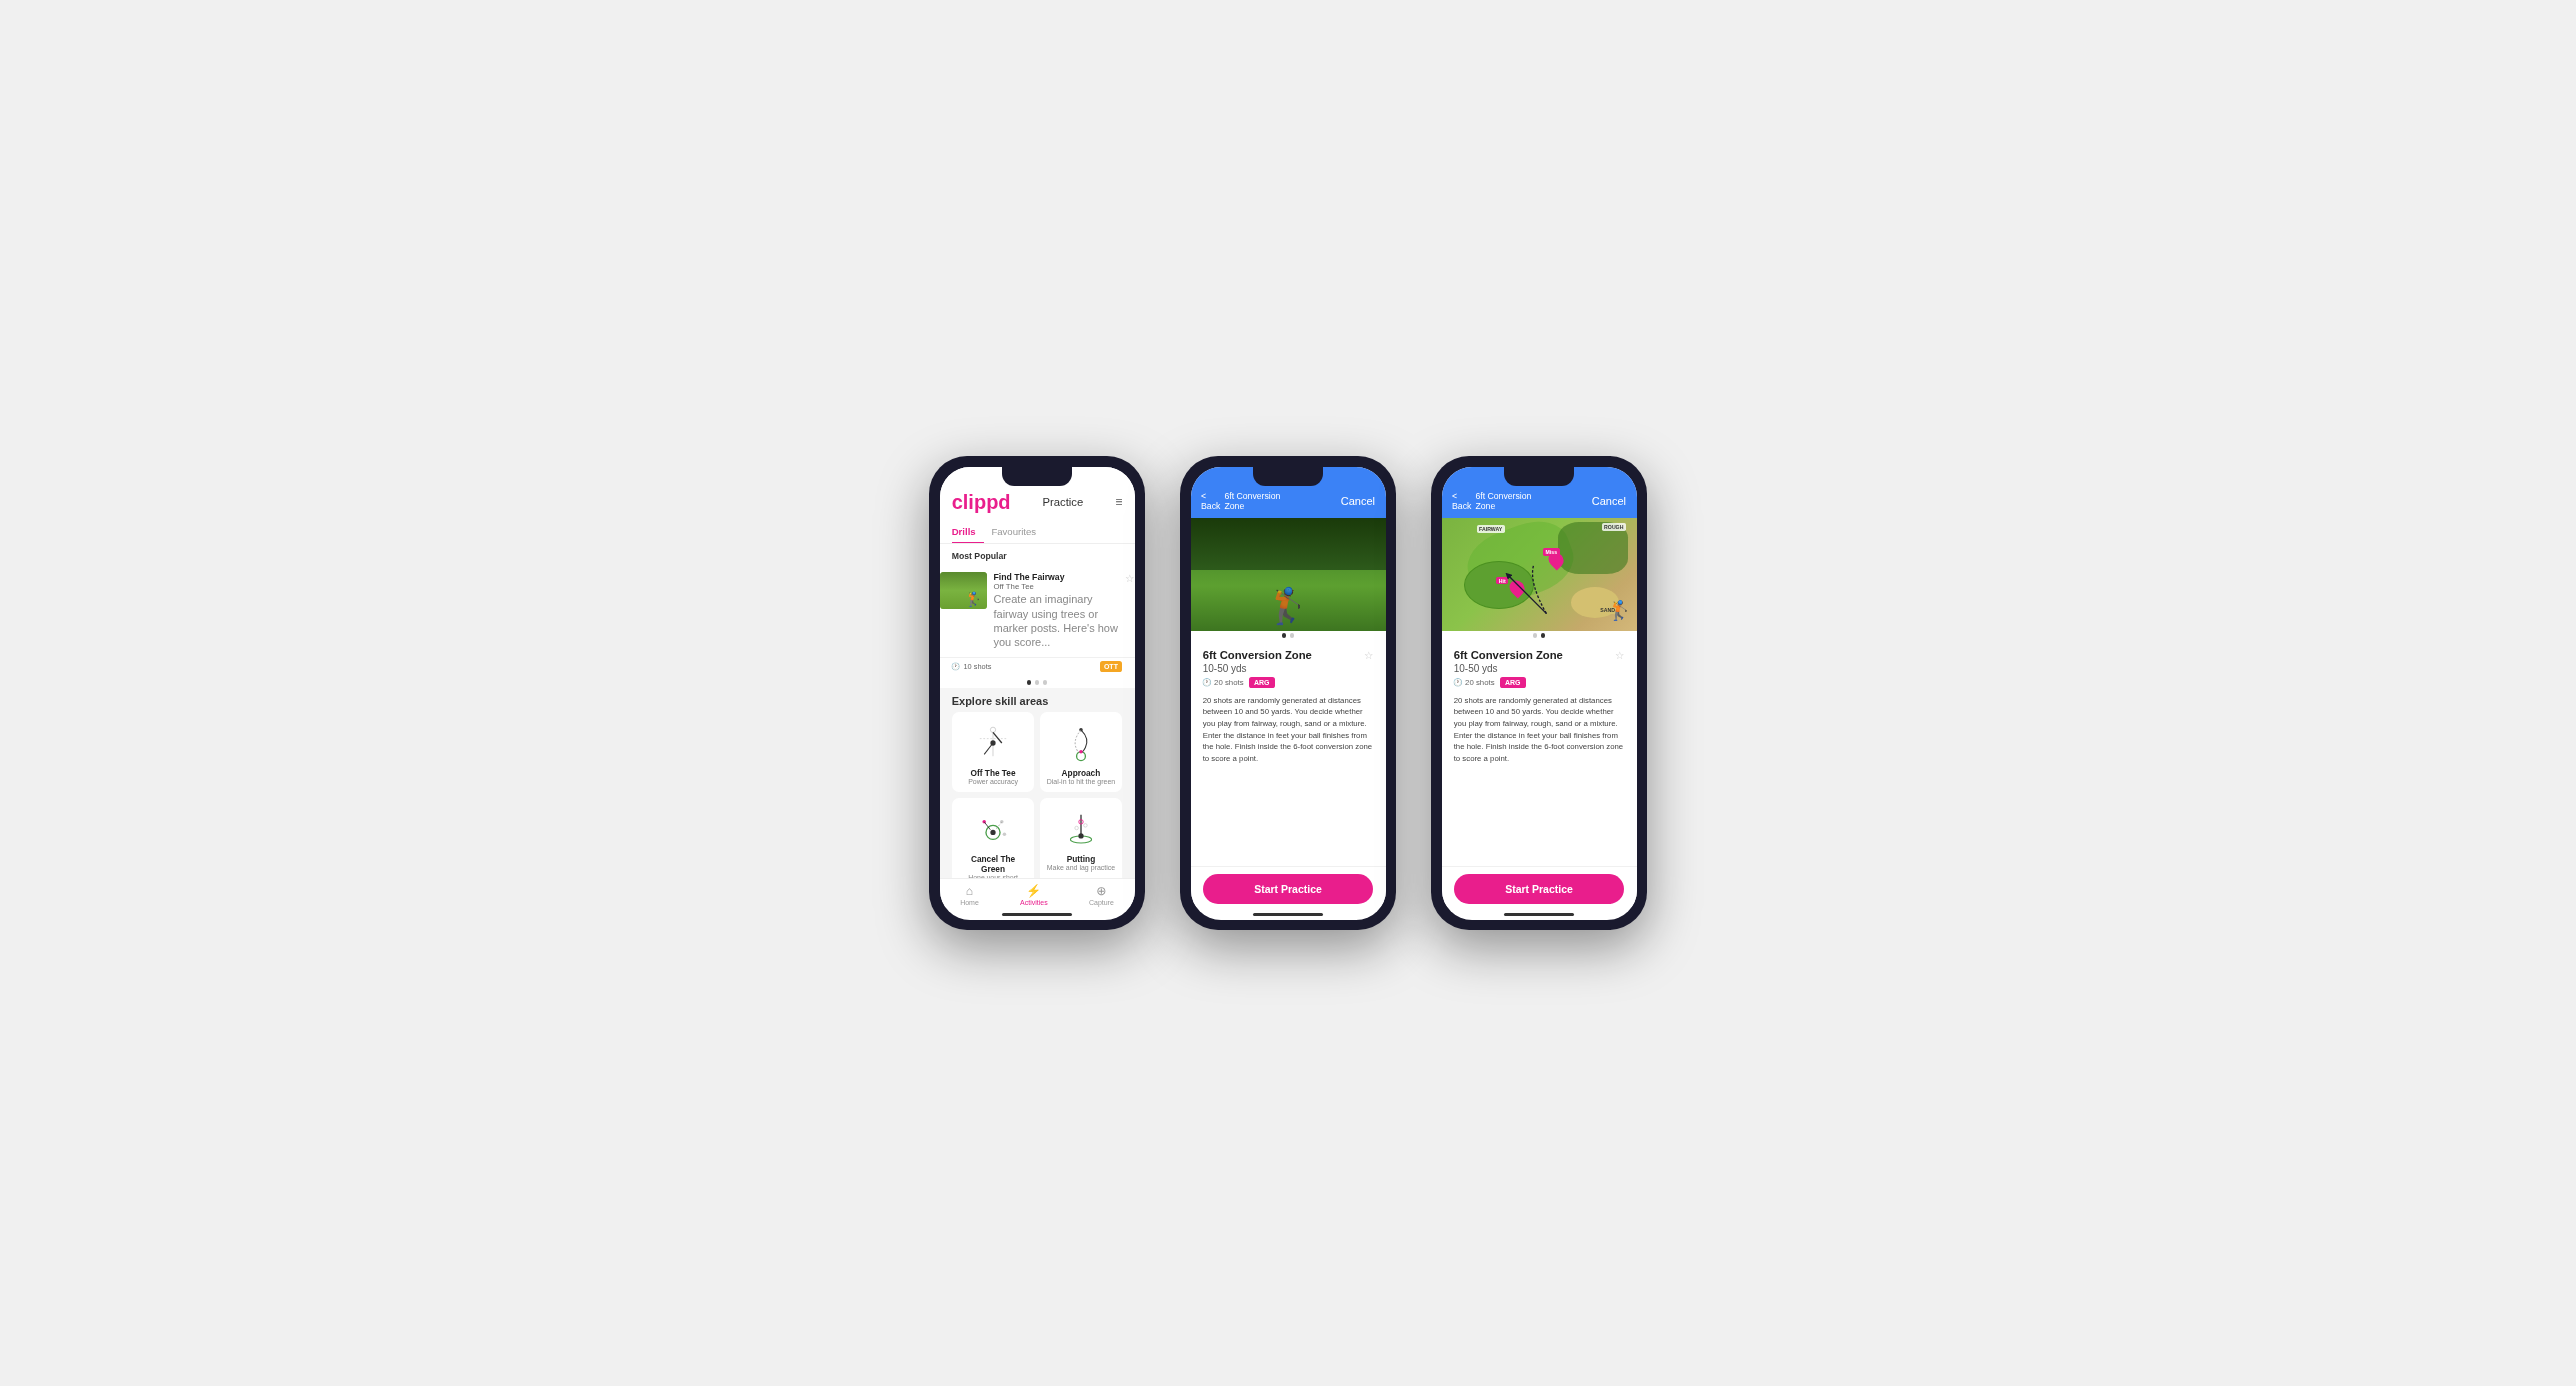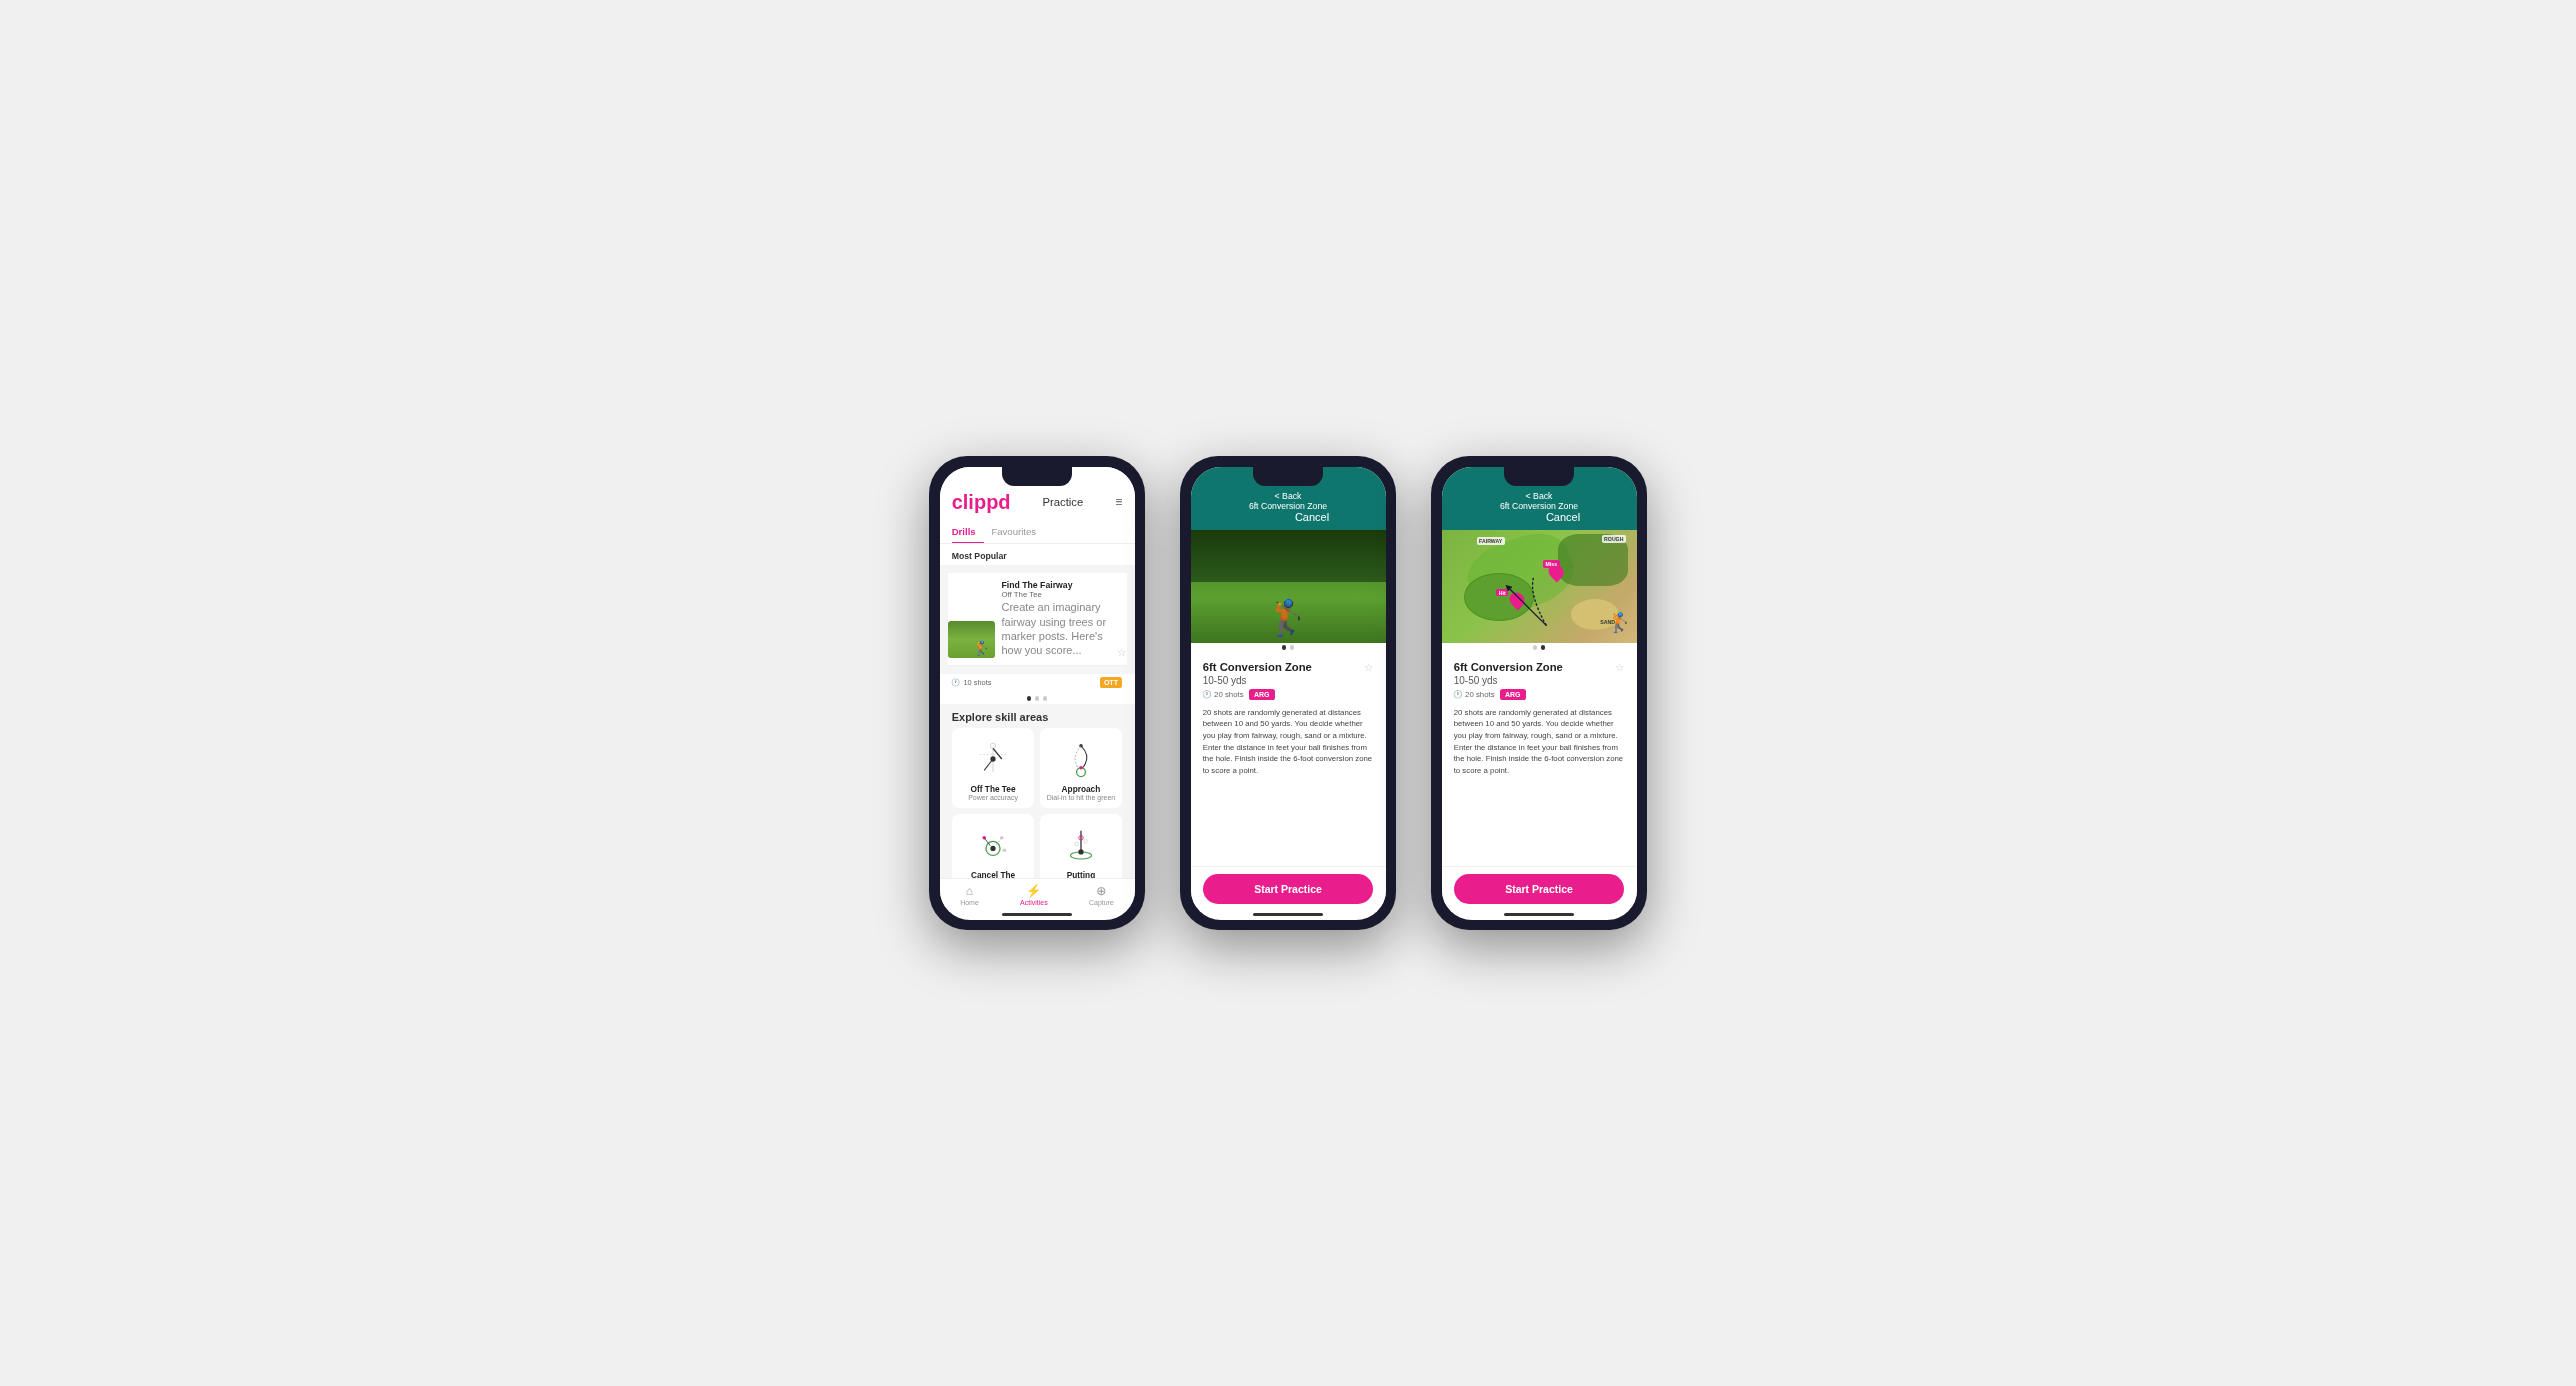--- a/index.html
+++ b/index.html
@@ -100,25 +100,25 @@
     .p1-section-title {
       font-size: 8.7px;
       font-weight: 600;
       color: #333;
       padding: 7px 12.2px 3.5px;
       background: #fff;
     }
 
     .drill-card {
       background: #fff;
-      margin: 8px;
+      margin: 0;
       padding: 7px 0;
       display: flex;
       gap: 7px;
-      align-items: flex-end;
+      align-items: flex-start;
       border-bottom: 0.9px solid #f0f0f0;
       position: relative;
     }
     .drill-thumb {
       width: 47px;
       height: 37px;
       background: #8bc34a;
       border-radius: 3.5px;
       flex-shrink: 0;
       overflow: hidden;
@@ -246,27 +246,26 @@
     .nav-icon { font-size: 12.2px; color: #999; }
     .nav-icon.active { color: #e91e8c; }
     .nav-label {
       font-size: 7px;
       color: #999;
     }
     .nav-label.active { color: #e91e8c; }
 
     
     .detail-header {
-      background: #0f766e;
+      background: #3b82f6;
       padding: 24.4px 10.5px 7px;
       display: flex;
       justify-content: space-between;
       align-items: center;
       flex-shrink: 0;
-      flex-direction: column;
     }
     .detail-back {
       color: #fff;
       font-size: 8.7px;
       cursor: pointer;
       display: flex;
       align-items: center;
       gap: 1.7px;
     }
     .detail-screen-title {

